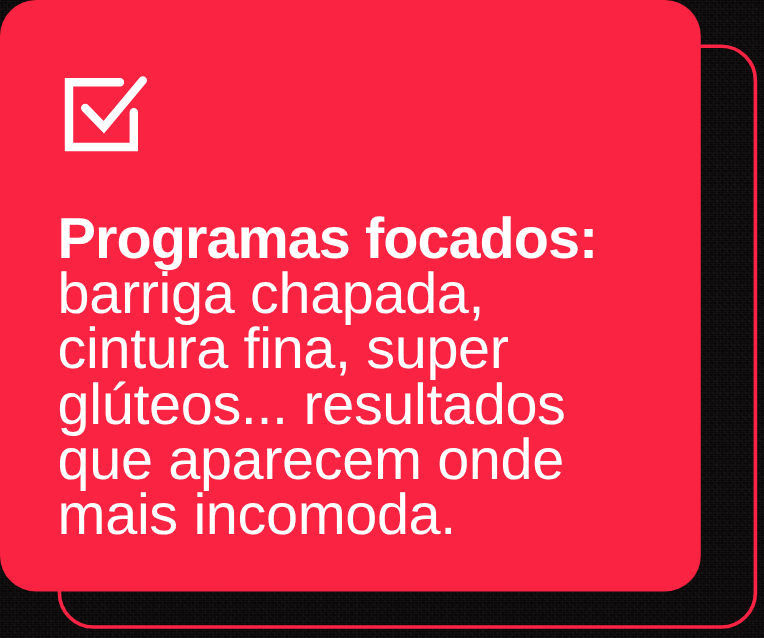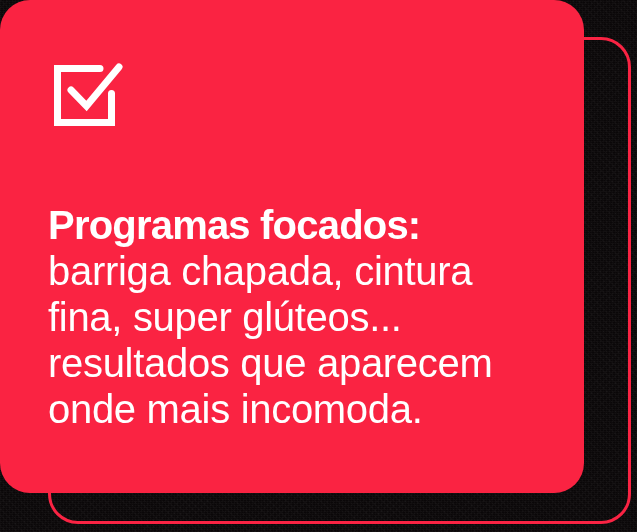--- a/index.html
+++ b/index.html
@@ -79,23 +79,23 @@
     display: block;
   }
   .icon-wrap svg {
     display: block;
     width: 80px;
     height: 80px;
   }
 
   
   .copy {
-    margin-top: 70px;
+    margin-top: 45px;
     color: #FFFFFF;
-    font-size: 40px;
+    font-size: 48px;
     line-height: 46px;
     letter-spacing: -0.3px;
     font-weight: 300;
     max-width: 470px;
   }
   .copy .lead {
     font-weight: 700;
     letter-spacing: -0.8px;
   }
   .copy .body-text {

